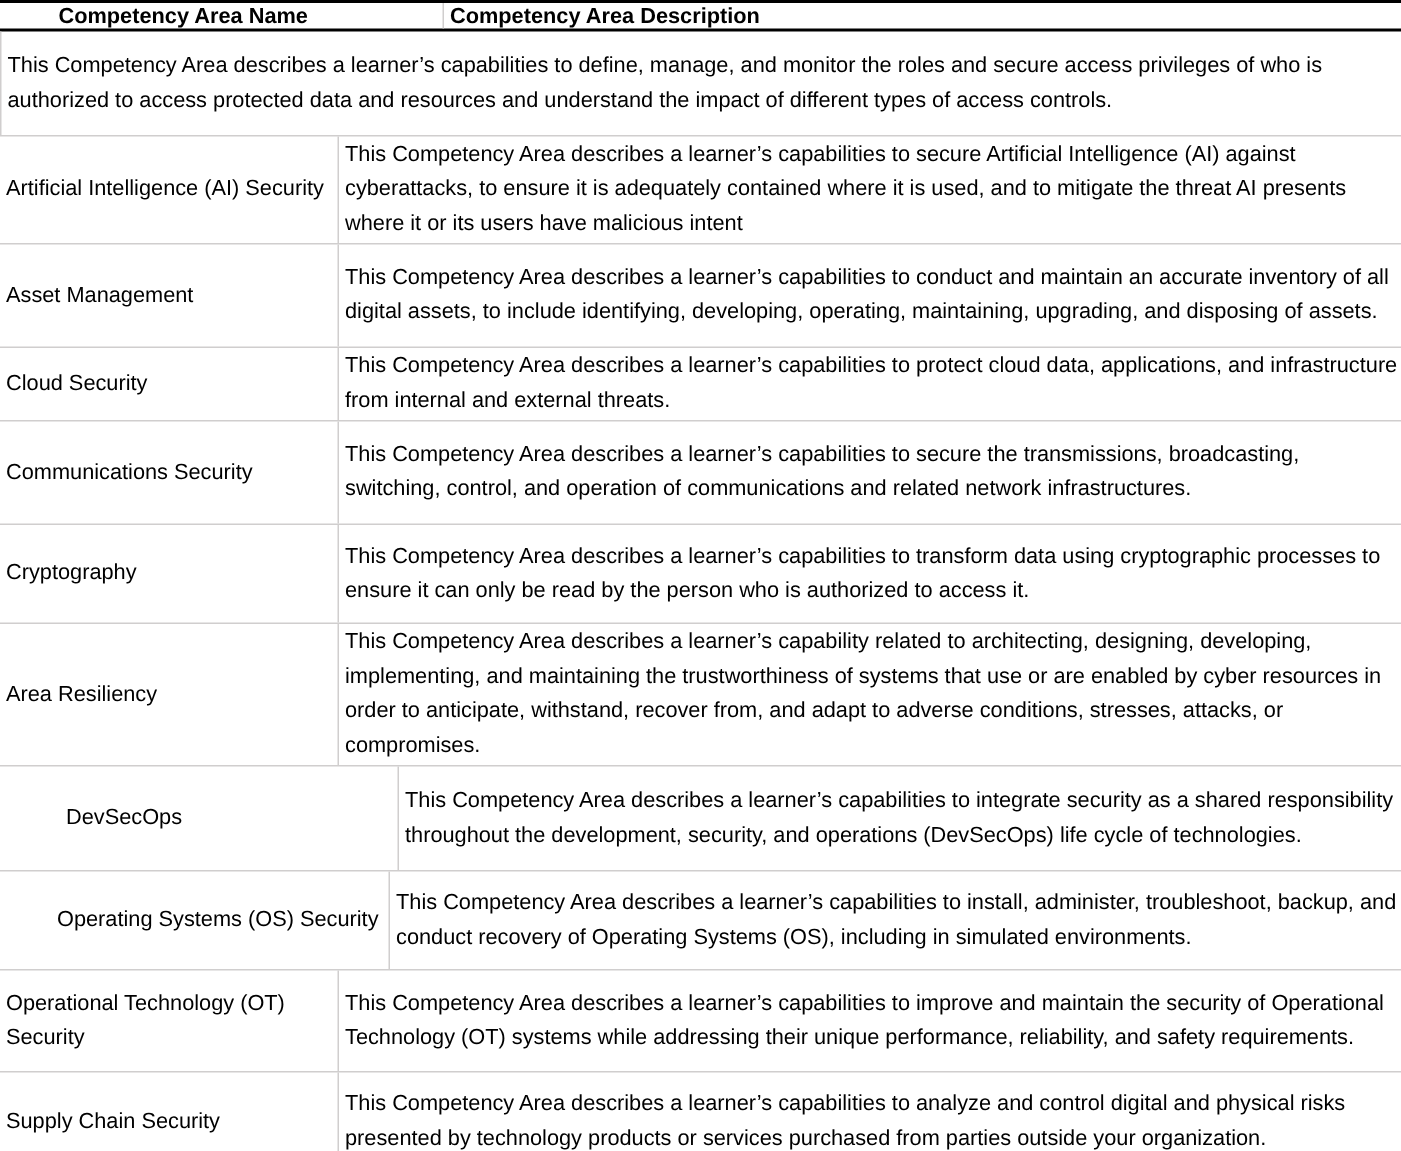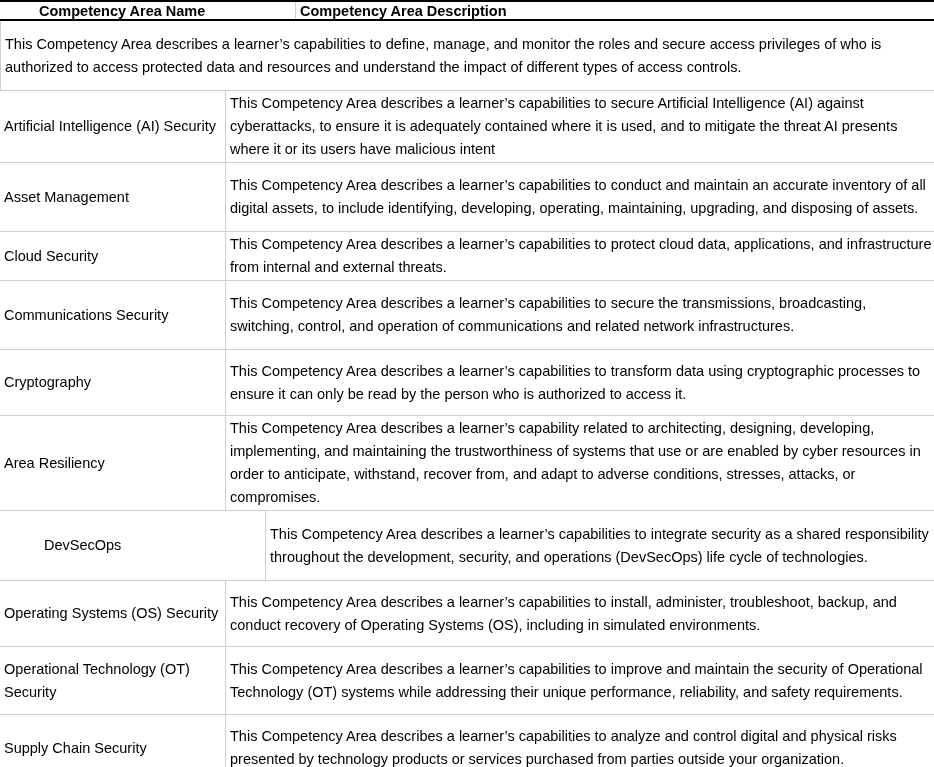--- a/index.html
+++ b/index.html
@@ -45,21 +45,21 @@
   .tbody .cell-desc { align-items: center; }
   
   .tbody .trow:nth-child(1)  { min-height: 70px; }
   .tbody .trow:nth-child(2)  { min-height: 68px; }
   .tbody .trow:nth-child(3)  { min-height: 69px; }
   .tbody .trow:nth-child(4)  { min-height: 45px; justify-content: space-between; }
   .tbody .trow:nth-child(5)  { min-height: 69px; }
   .tbody .trow:nth-child(6)  { min-height: 66px; }
   .tbody .trow:nth-child(7)  { min-height: 91px; }
   .tbody .trow:nth-child(8)  { min-height: 70px; padding-left: 40px; }
-  .tbody .trow:nth-child(9)  { min-height: 66px; }
+  .tbody .trow:nth-child(9)  { min-height: 66px; padding-left: 34px; }
   .tbody .trow:nth-child(10) { min-height: 68px; }
   .tbody .trow:nth-child(11) { min-height: 66px; }
 </style>
 </head>
 <body>
 
 <div class="comp-table">
 
   <div class="header-row">
     <div class="cell cell-name">Competency Area Name</div>

